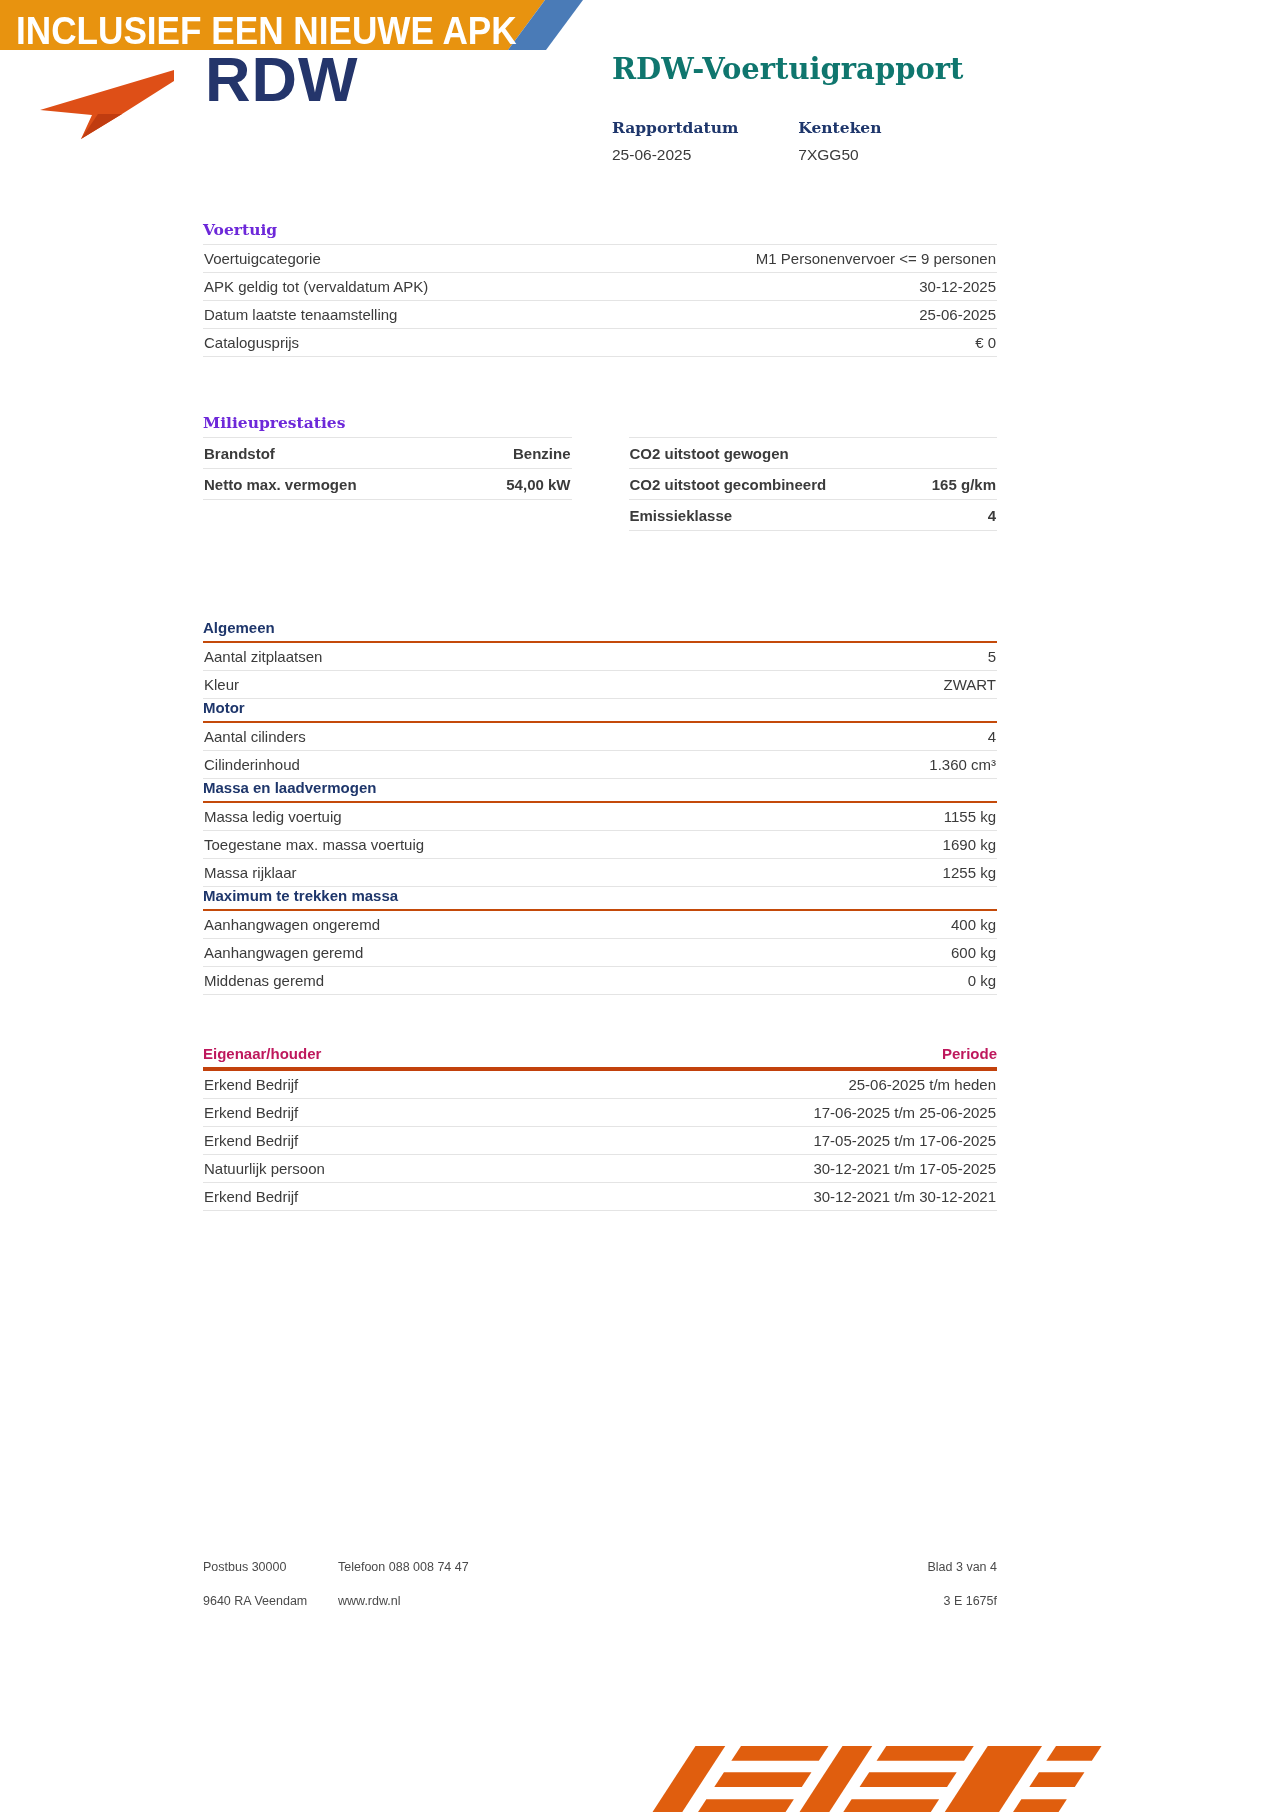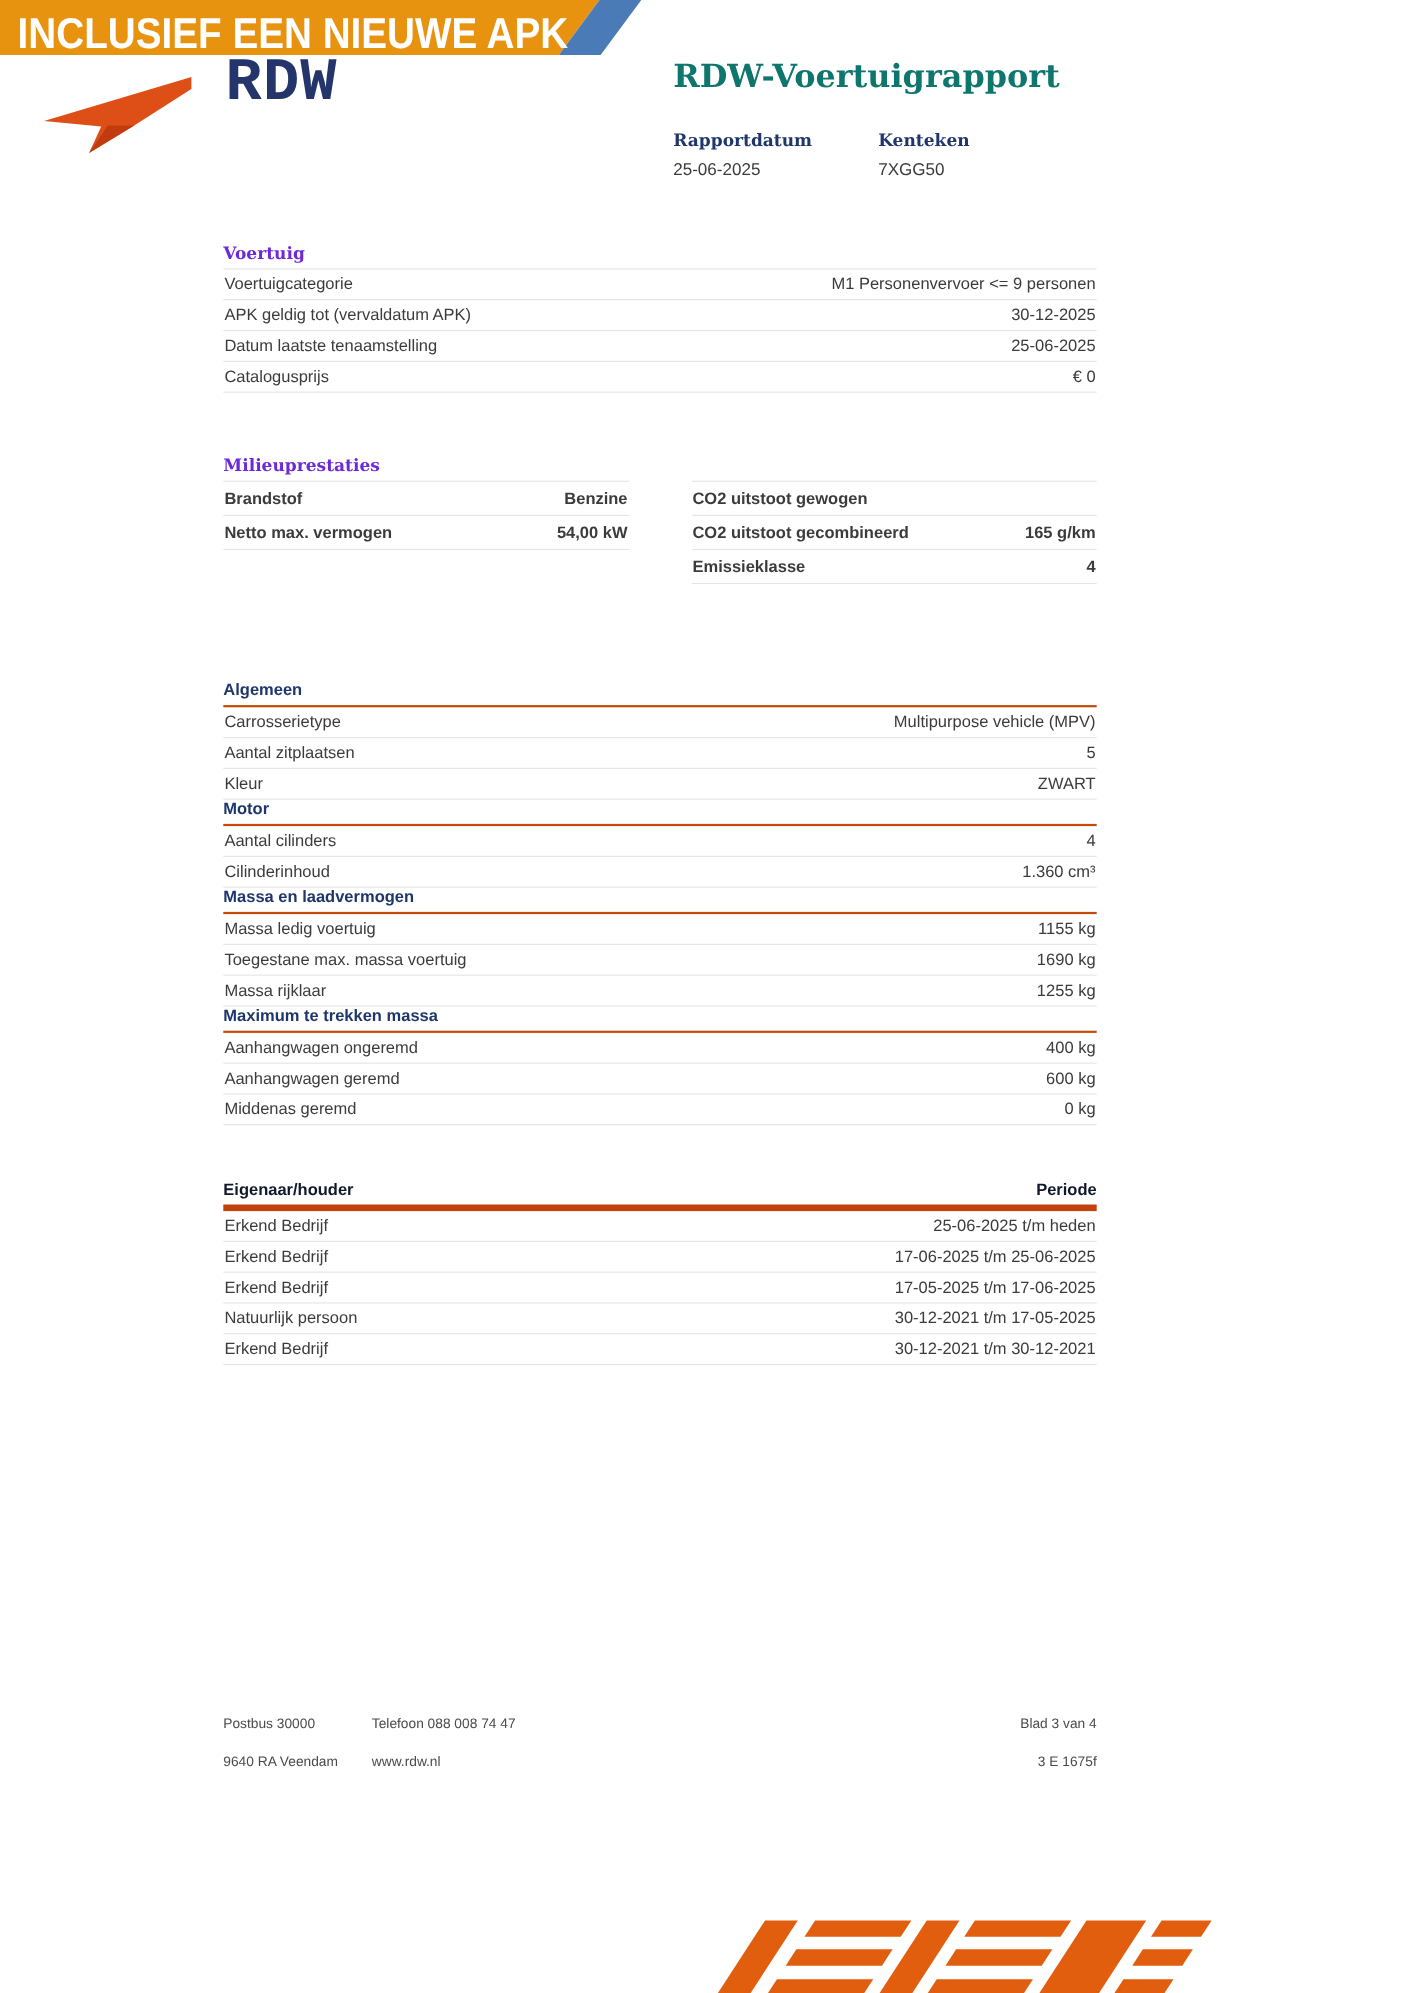--- a/index.html
+++ b/index.html
@@ -2,21 +2,21 @@
 <html><head>
 <meta charset="utf-8">
 <style>
   * { margin:0; padding:0; box-sizing:border-box; }
   html,body { background:#ffffff; }
   body { font-family:"Liberation Sans","DejaVu Sans",sans-serif; }
   .page { position:relative; width:1280px; height:1812px; background:#ffffff; overflow:hidden; }
 
   
   .rdw-logo-text { position:absolute; left:205px; top:48px; z-index:1;
-    font-family:Liberation Mono, monospace; font-weight:800; font-size:55px;
+    font-family:Liberation Sans, sans-serif; font-weight:800; font-size:63px;
     letter-spacing:1px; color:#24356B; line-height:1; }
   .rdw-arrow { position:absolute; left:38px; top:68px; z-index:2; }
 
   
   .banner { position:absolute; left:0; top:0; width:640px; height:50px; z-index:3; }
   .banner-orange { position:absolute; inset:0; background:#E8930F;
     clip-path:polygon(0 0,545px 0,508px 100%,0 100%); }
   .banner-blue { position:absolute; inset:0; background:#4A7BB7;
     clip-path:polygon(545px 0,583px 0,546px 100%,508px 100%); }
   .banner-text { position:absolute; left:16px; top:0; line-height:62px; color:#ffffff;
@@ -48,22 +48,22 @@
   .milieu-col { flex:1; min-width:0; }
   .milieu-col .kv-row { padding:6.5px 1px; }
 
   .sec-eigenschappen { margin-top:88px; }
   .group-title { padding-bottom:5px; border-bottom:2px solid #C44A0A;
     font-size:15px; font-weight:700; color:#1E366B; }
   .group-title.first { margin-top:6px; }
 
   .sec-eigenaar { margin-top:50px; }
   .owner-header { display:flex; justify-content:space-between; margin-top:4px;
-    padding-bottom:5px; border-bottom:6px solid #c2410c;
-    font-size:15px; font-weight:700; color:#0f172a; }
+    padding-bottom:5px; border-bottom:4px solid #c2410c;
+    font-size:15px; font-weight:700; color:#be185d; }
 
   .footer { position:absolute; left:203px; top:1560px; width:794px;
     font-size:12.5px; color:#4A4A4A; }
   .footer-row { display:flex; align-items:baseline; }
   .footer-row + .footer-row { margin-top:20px; }
   .fcol1 { width:135px; }
   .fcol2 { flex:1; }
   .fcol3 { text-align:right; }
   .footer a, .f-link { color:#4A4A4A; text-decoration:none; }
 
@@ -149,24 +149,20 @@
             <span class="kv-value">4</span>
           </div>
         </div>
       </div>
     </section>
 
     <section class="sec-eigenschappen">
 
       <div class="group-title first">Algemeen</div>
       <div class="kv-table">
-        <div class="kv-row">
-          <span class="kv-label">Carrosserietype</span>
-          <span class="kv-value">Multipurpose vehicle (MPV)</span>
-        </div>
         <div class="kv-row">
           <span class="kv-label">Aantal zitplaatsen</span>
           <span class="kv-value">5</span>
         </div>
         <div class="kv-row">
           <span class="kv-label">Kleur</span>
           <span class="kv-value">ZWART</span>
         </div>
       </div>
 

